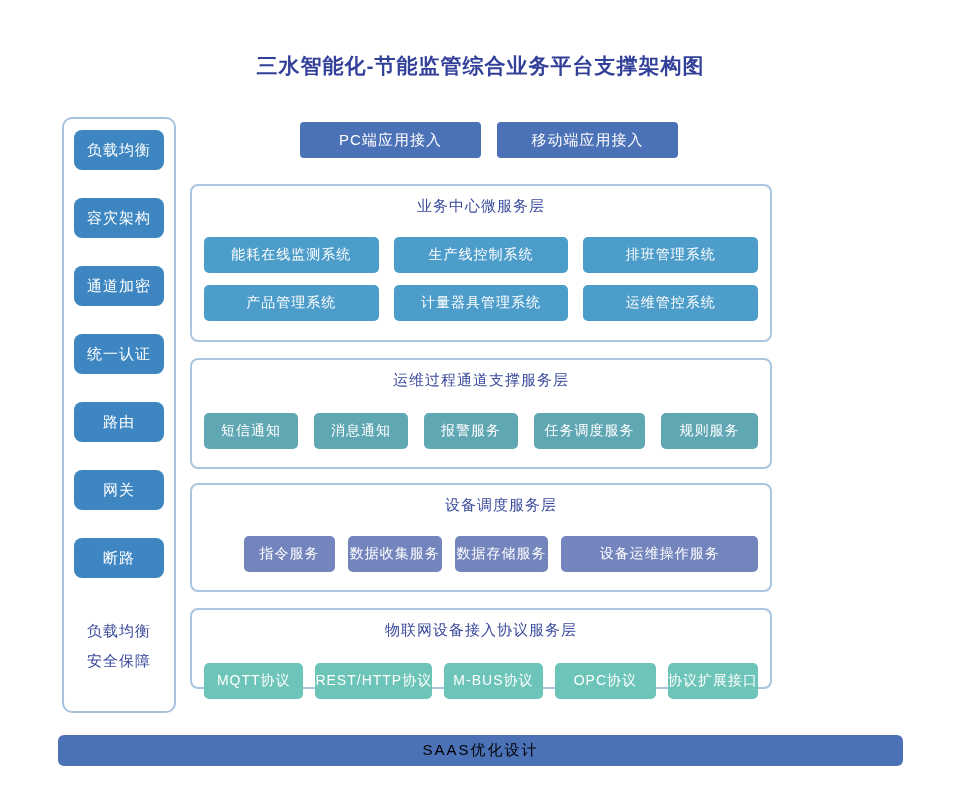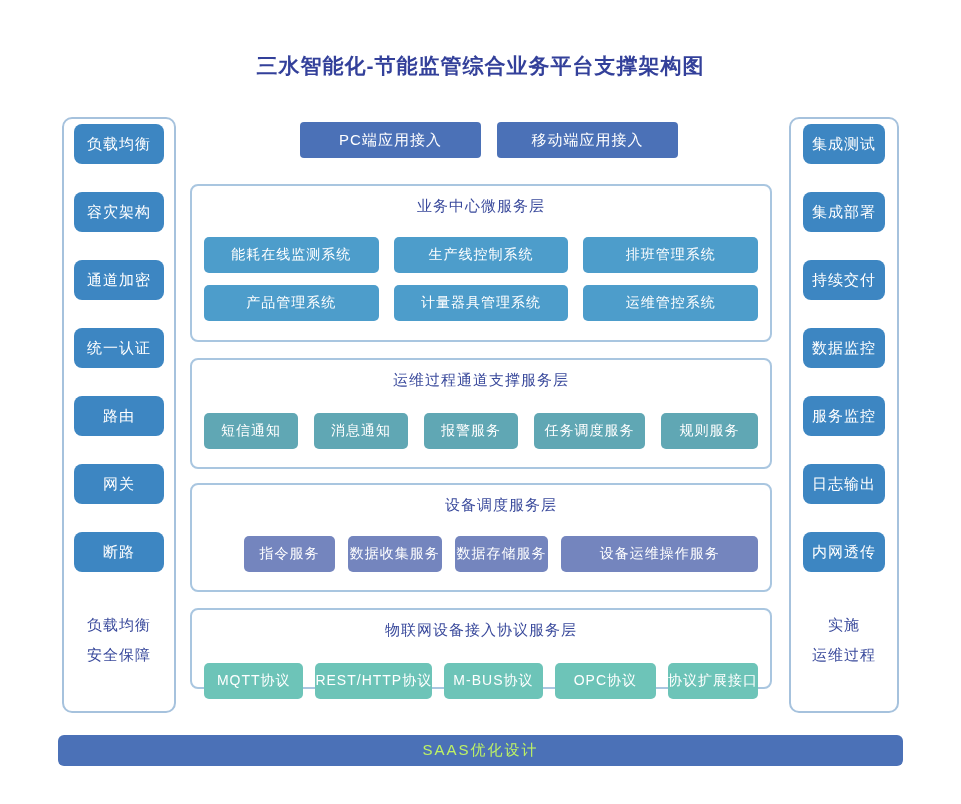--- a/index.html
+++ b/index.html
@@ -7,21 +7,21 @@
     position:relative;width:961px;height:804px;background:#ffffff;overflow:hidden;
     font-family:"Liberation Sans","DejaVu Sans",sans-serif;
   }
   .title{
     position:absolute;top:52px;left:0;width:961px;text-align:center;
     font-size:21px;font-weight:bold;color:#33409A;letter-spacing:1px;margin:0;
   }
   
   .side-panel{
     position:absolute;top:117px;height:596px;border:2px solid #A6C2DD;border-radius:10px;
-    box-sizing:border-box;display:flex;flex-direction:column;align-items:center;padding-top:5px;
+    box-sizing:border-box;display:flex;flex-direction:column;align-items:center;padding-top:11px;
     background:#fff;
   }
   .left-panel{left:62px;width:114px;}
   .right-panel{left:789px;width:110px;}
   .side-node{
     height:40px;margin-bottom:28px;background:#3D86C2;border-radius:8px;
     color:#fff;font-size:15px;display:flex;align-items:center;justify-content:center;
     letter-spacing:1px;flex:0 0 auto;
   }
   .left-panel .side-node{width:90px;}
@@ -56,21 +56,21 @@
     height:36px;border-radius:5px;color:#fff;font-size:14px;letter-spacing:1px;
     display:flex;align-items:center;justify-content:center;white-space:nowrap;
   }
   .n-business{background:#4D9DCB;}
   .n-channel{background:#60A7B4;}
   .n-device{background:#7485BE;}
   .n-protocol{background:#6DC4B8;}
   
   .bottom-bar{
     position:absolute;left:58px;top:735px;width:845px;height:31px;background:#4B71B7;
-    border-radius:6px;color:#bef264;font-size:15px;letter-spacing:2px;
+    border-radius:6px;color:#000000;font-size:15px;letter-spacing:2px;
     display:flex;align-items:center;justify-content:center;
   }
 </style>
 </head>
 <body>
 
 <div class="canvas">
 
   <h1 class="title">三水智能化-节能监管综合业务平台支撑架构图</h1>
 
@@ -81,33 +81,20 @@
     <div class="side-node">统一认证</div>
     <div class="side-node">路由</div>
     <div class="side-node">网关</div>
     <div class="side-node">断路</div>
     <div class="side-caption">
       <div>负载均衡</div>
       <div>安全保障</div>
     </div>
   </div>
 
-  <div class="side-panel right-panel">
-    <div class="side-node">集成测试</div>
-    <div class="side-node">集成部署</div>
-    <div class="side-node">持续交付</div>
-    <div class="side-node">数据监控</div>
-    <div class="side-node">服务监控</div>
-    <div class="side-node">日志输出</div>
-    <div class="side-node">内网透传</div>
-    <div class="side-caption">
-      <div>实施</div>
-      <div>运维过程</div>
-    </div>
-  </div>
 
   <div class="client-row">
     <div class="client-node">PC端应用接入</div>
     <div class="client-node">移动端应用接入</div>
   </div>
 
   <div class="section sec-1">
     <div class="section-title">业务中心微服务层</div>
     <div class="grid grid-s1">
       <div class="node n-business">能耗在线监测系统</div>

